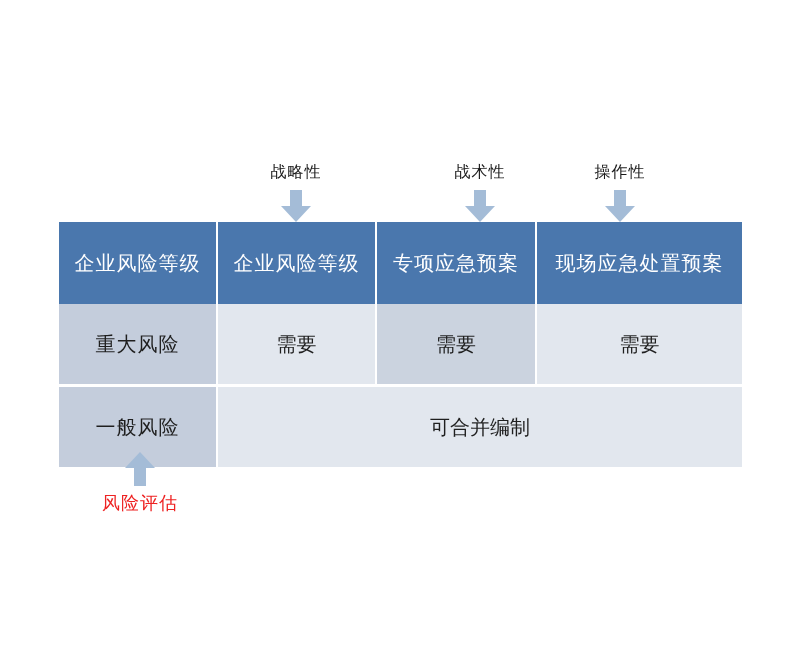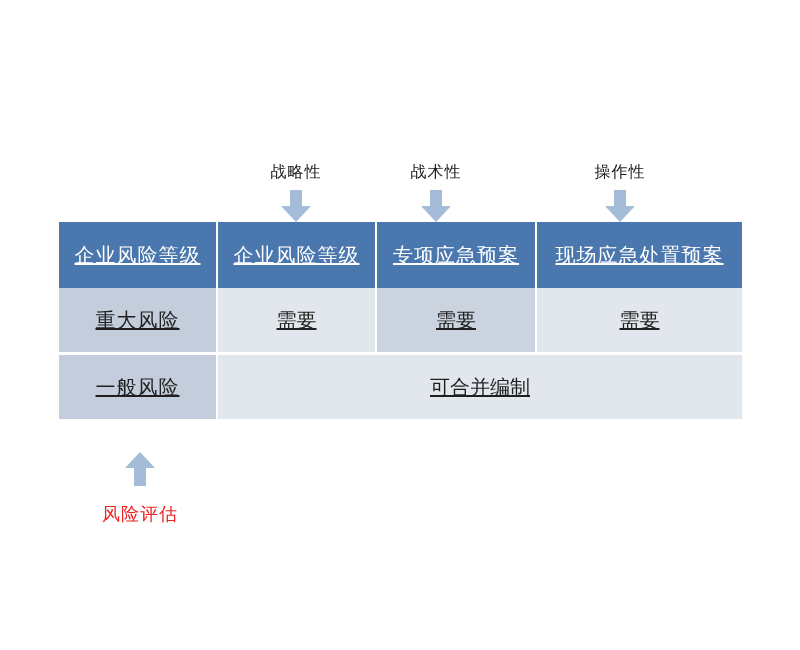--- a/index.html
+++ b/index.html
@@ -64,25 +64,24 @@
   
   #matrix {
     position: absolute;
     left: 59px;
     top: 222px;
     width: 683px;
     border-collapse: collapse;
     table-layout: fixed;
   }
   #matrix td {
-    padding: 4px;
+    padding: 12px;
     text-align: center;
     vertical-align: middle;
     border: none;
-    text-decoration: underline;
   }
   #matrix tr.header-row td {
     height: 58px;
     background: #4a77ad;
     color: #ffffff;
     font-size: 20px;
     letter-spacing: 1px;
     border-right: 2px solid #ffffff;
     font-family: "DejaVu Sans", "Liberation Sans", sans-serif;
   }
@@ -142,42 +141,42 @@
   }
   .arrow-up .shaft {
     position: absolute;
     left: 9px;
     top: 15px;
     width: 12px;
     height: 19px;
     background: #a4bcd7;
   }
   #bottom-anno .anno-label {
-    margin-top: 16px;
+    margin-top: 5px;
     font-size: 18px;
     color: #ee2222;
     letter-spacing: 1px;
     white-space: nowrap;
     font-family: "DejaVu Serif", "Liberation Serif", serif;
   }
 </style>
 </head>
 <body>
 
 <div id="canvas">
 
   <div class="top-anno" style="left:256px; top:162px; width:80px;">
     <div class="anno-label">战略性</div>
     <div class="arrow-down">
       <div class="shaft"></div>
       <div class="head"></div>
     </div>
   </div>
 
-  <div class="top-anno" style="left:396px; top:162px; width:80px;">
+  <div class="top-anno" style="left:440px; top:162px; width:80px;">
     <div class="anno-label">战术性</div>
     <div class="arrow-down">
       <div class="shaft"></div>
       <div class="head"></div>
     </div>
   </div>
 
   <div class="top-anno" style="left:580px; top:162px; width:80px;">
     <div class="anno-label">操作性</div>
     <div class="arrow-down">

